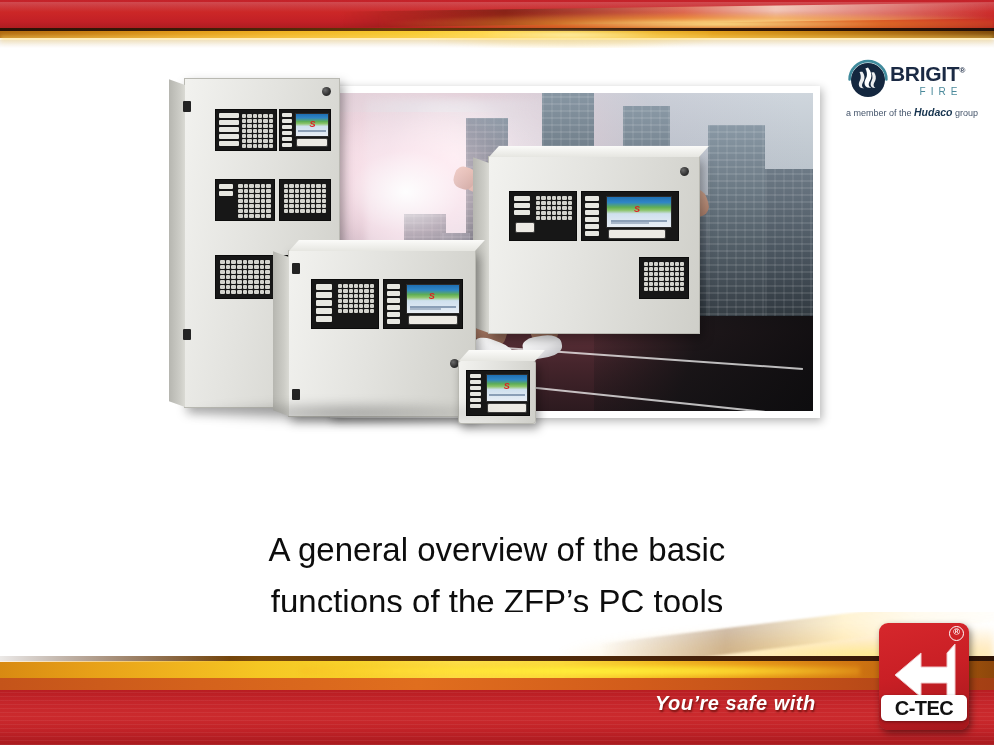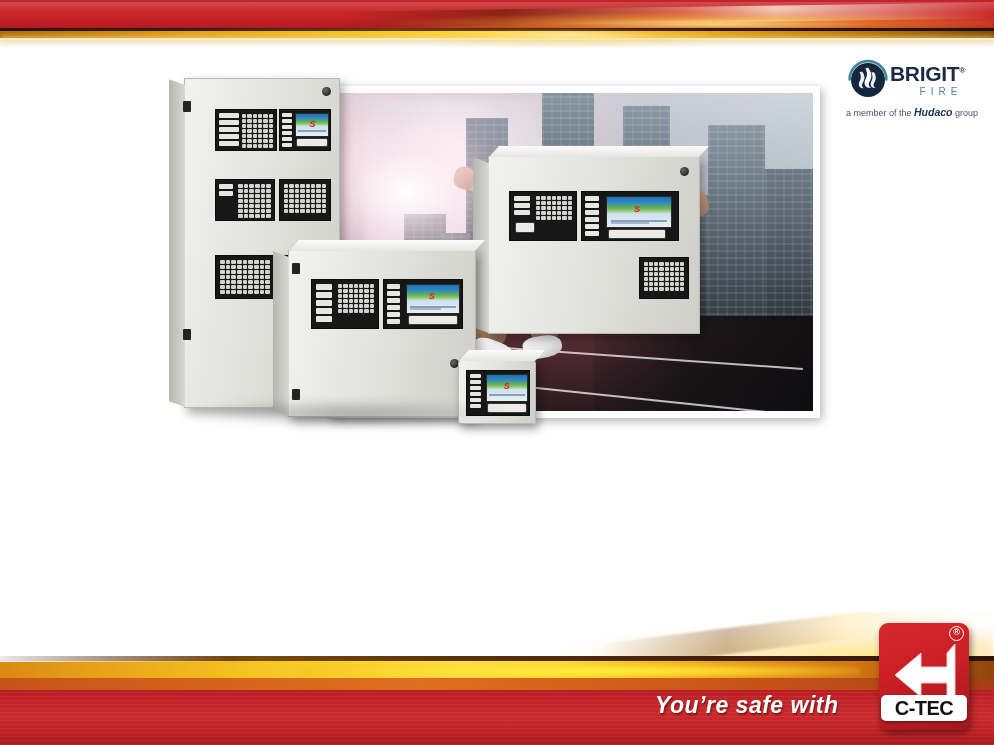--- a/index.html
+++ b/index.html
@@ -467,21 +467,21 @@
     position: absolute; left: 0; top: 36px;
     width: 230px; height: 14px;
     background: linear-gradient(90deg, rgba(255,255,255,0.9), rgba(255,255,255,0));
   }
 
   
   .tagline {
     position: absolute;
     left: 655px; top: 692px;
     font-family: "Liberation Sans", sans-serif;
-    font-size: 23px;
+    font-size: 20px;
     font-weight: bold;
     font-style: italic;
     color: #ffffff;
     letter-spacing: 0.5px;
     text-shadow: 1px 2px 2px rgba(80,10,5,0.65);
     white-space: nowrap;
   }
 
   
   .ctec {
@@ -1132,20 +1132,24 @@
           <div class="slog">S</div>
           <div class="barline"></div>
         </div>
         <div class="keyslot" style="left:20px; top:32px; width:38px; height:8px;"></div>
       </div>
     </div>
 
     <div class="panel-shadow" style="left:10px; top:330px; width:330px; height:26px;"></div>
   </div>
 
+  <div class="subtitle">
+    <span>A general overview of the basic</span>
+    <span>functions of the ZFP’s PC tools</span>
+  </div>
 
   <div class="bottom-banner">
     <div class="bb-white"></div>
     <div class="bb-topglow"></div>
     <div class="bb-swoosh"></div>
     <div class="bb-dark"></div>
     <div class="bb-amber"></div>
     <div class="bb-yellowcore"></div>
     <div class="bb-orange"></div>
     <div class="bb-red"></div>

